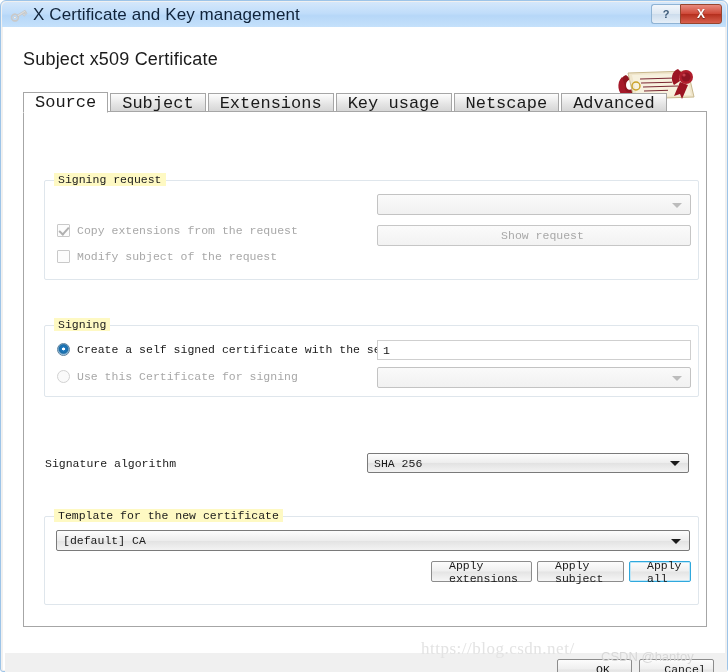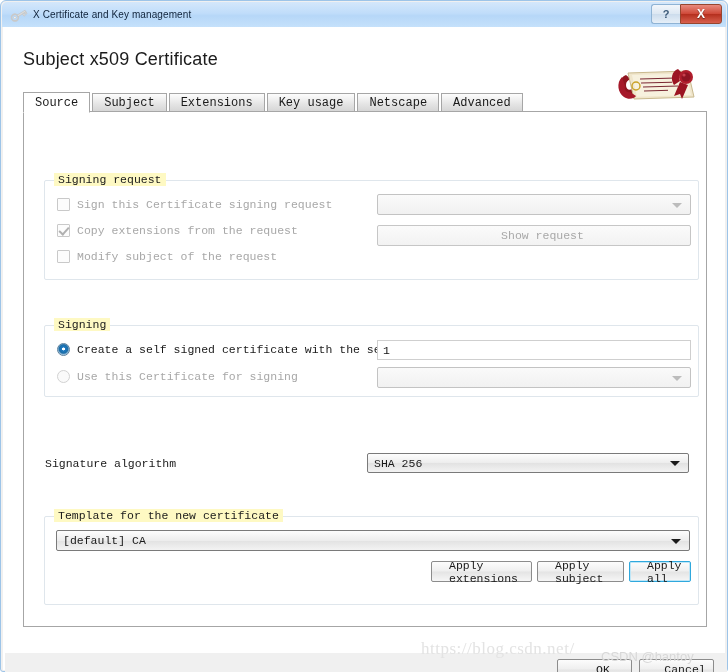--- a/index.html
+++ b/index.html
@@ -20,21 +20,21 @@
     position:absolute;left:1px;top:1px;width:724px;height:25px;
     background:linear-gradient(to bottom,#d4e7fb 0%, #c0ddfa 45%, #b6d7f8 55%, #c5e1fb 100%);
     border-radius:5px 5px 0 0;
     display:flex;align-items:center;
   }
   .title-icon{
     width:20px;height:18px;margin-left:7px;margin-right:4px;
     position:relative;flex:none;
   }
   .title-text{
-    font-size:10px;color:#10233a;letter-spacing:.1px;
+    font-size:17px;color:#10233a;letter-spacing:.1px;
     white-space:nowrap;
   }
   .win-buttons{
     position:absolute;right:4px;top:2px;display:flex;gap:0px;
   }
   .btn-help{
     width:29px;height:20px;box-sizing:border-box;
     background:linear-gradient(to bottom,#f2f6fb,#dce7f2 50%,#ccdcec 51%,#e6eff8);
     border:1px solid #8fb3d4;border-right:none;border-radius:3px 0 0 3px;
     display:flex;align-items:center;justify-content:center;
@@ -67,21 +67,21 @@
     display:flex;align-items:flex-end;
   }
   .tab{
     height:19px;box-sizing:border-box;
     background:linear-gradient(to bottom,#fdfdfd,#e3e3e3 60%,#d4d4d4);
     border:1px solid #a6a6a6;border-bottom:none;
     margin-right:2px;
     display:flex;align-items:center;justify-content:center;
     padding:0 11px;
     font-family:"Liberation Mono", monospace;
-    font-size:12px;color:#1a1a1a;
+    font-size:17px;color:#1a1a1a;
     white-space:nowrap;
   }
   .tab.active{
     height:21px;
     background:#ffffff;
     border:1px solid #a6a6a6;border-bottom:1px solid #ffffff;
     position:relative;z-index:3;
     margin-bottom:-1px;
   }
   .tabpanel{
@@ -237,24 +237,20 @@
       <div class="tab">Key usage</div>
       <div class="tab">Netscape</div>
       <div class="tab">Advanced</div>
     </div>
 
     <div class="tabpanel">
 
       <div class="group" style="left:20px;top:68px;width:655px;height:100px;">
         <span class="group-title">Signing request</span>
 
-        <div class="ctl-row" style="left:12px;top:17px;">
-          <span class="chk"></span>
-          <span class="lbl disabled">Sign this Certificate signing request</span>
-        </div>
 
         <div class="ctl-row" style="left:12px;top:43px;">
           <span class="chk checked"></span>
           <span class="lbl disabled">Copy extensions from the request</span>
         </div>
 
         <div class="ctl-row" style="left:12px;top:69px;">
           <span class="chk"></span>
           <span class="lbl disabled">Modify subject of the request</span>
         </div>

